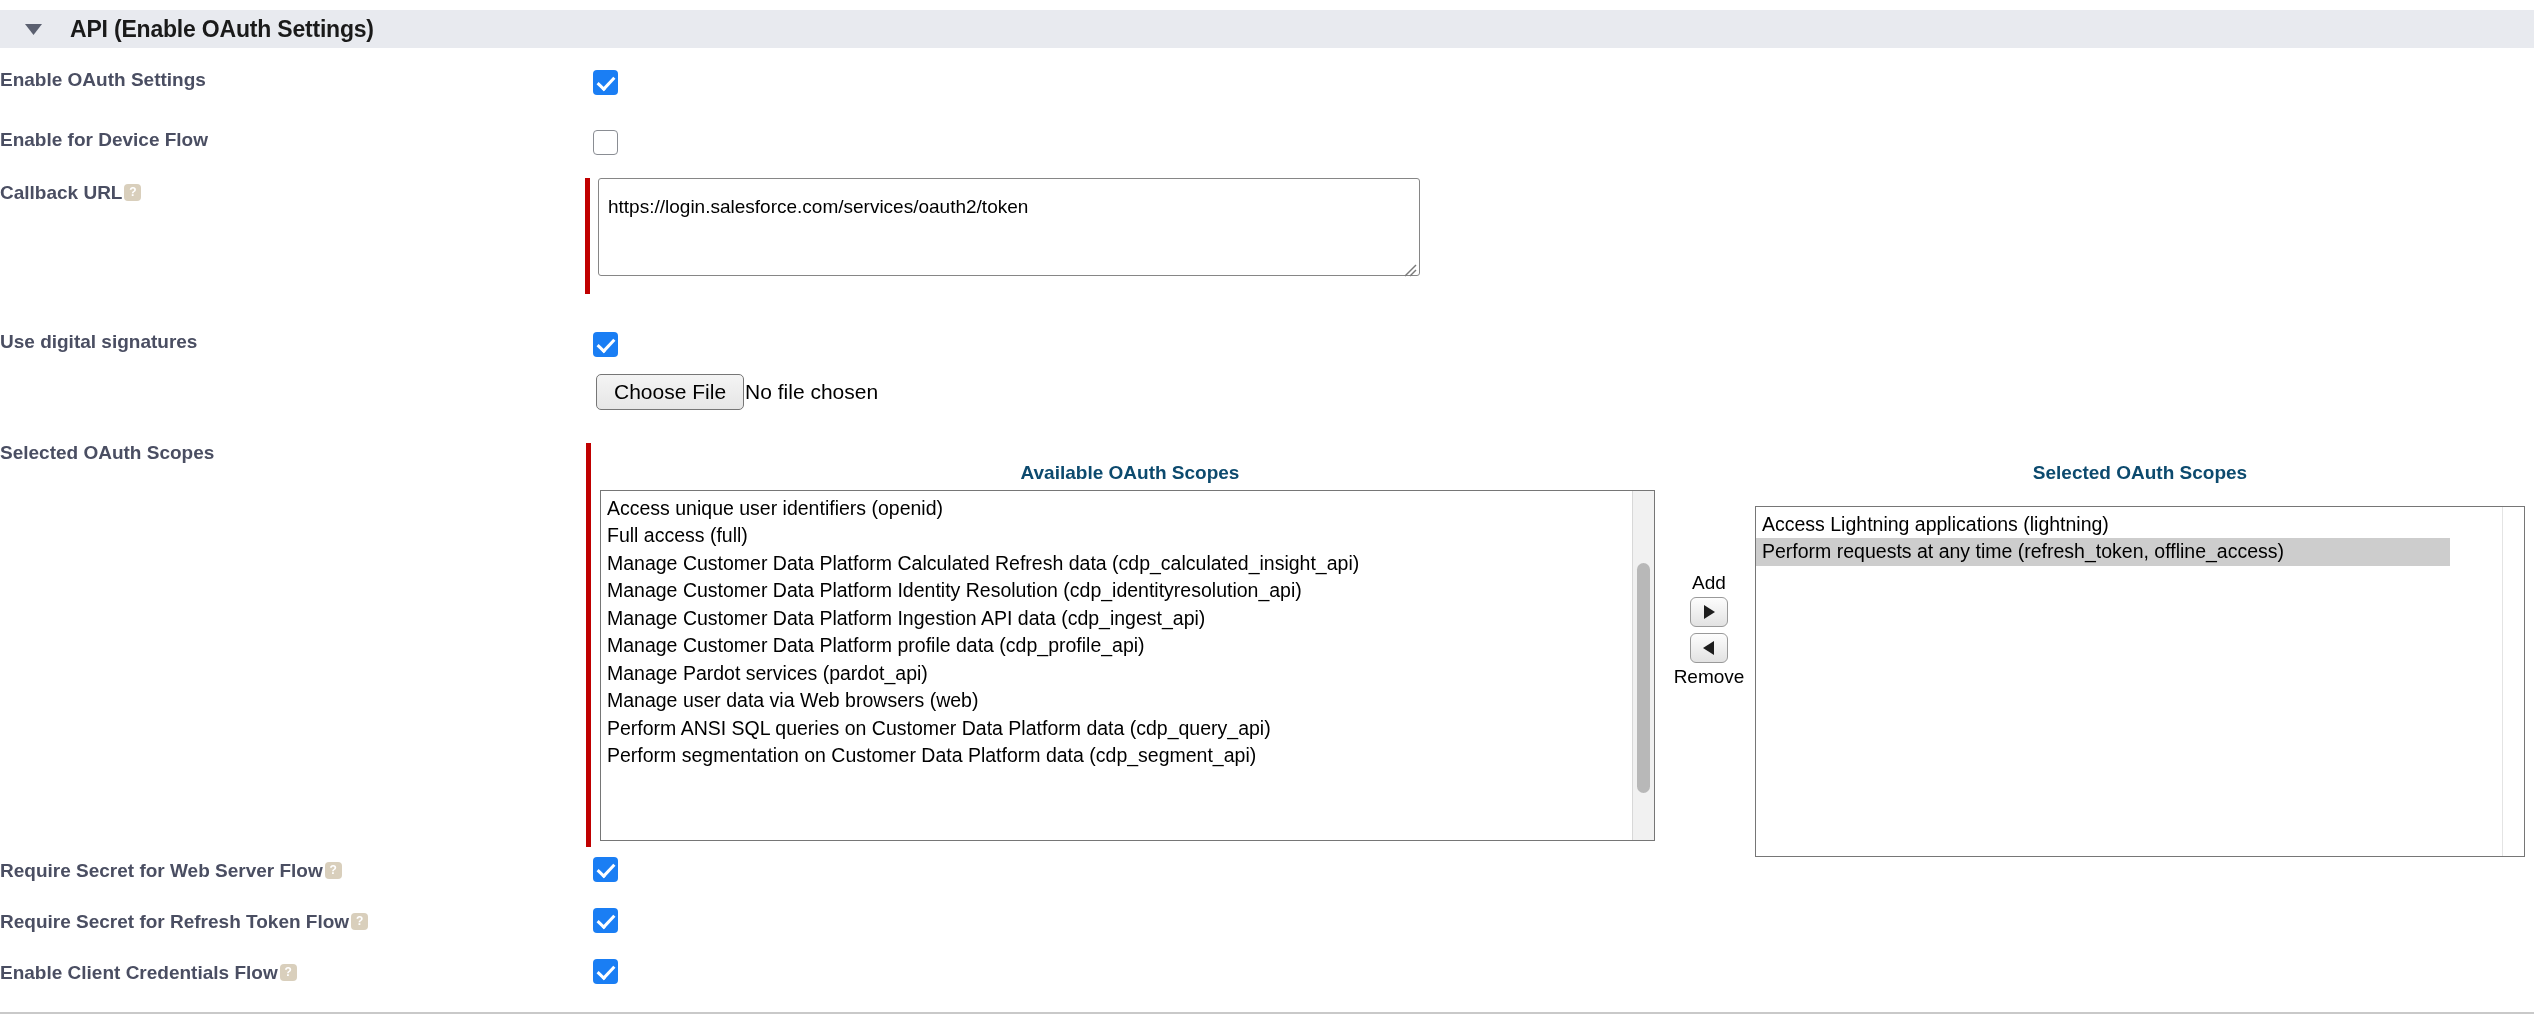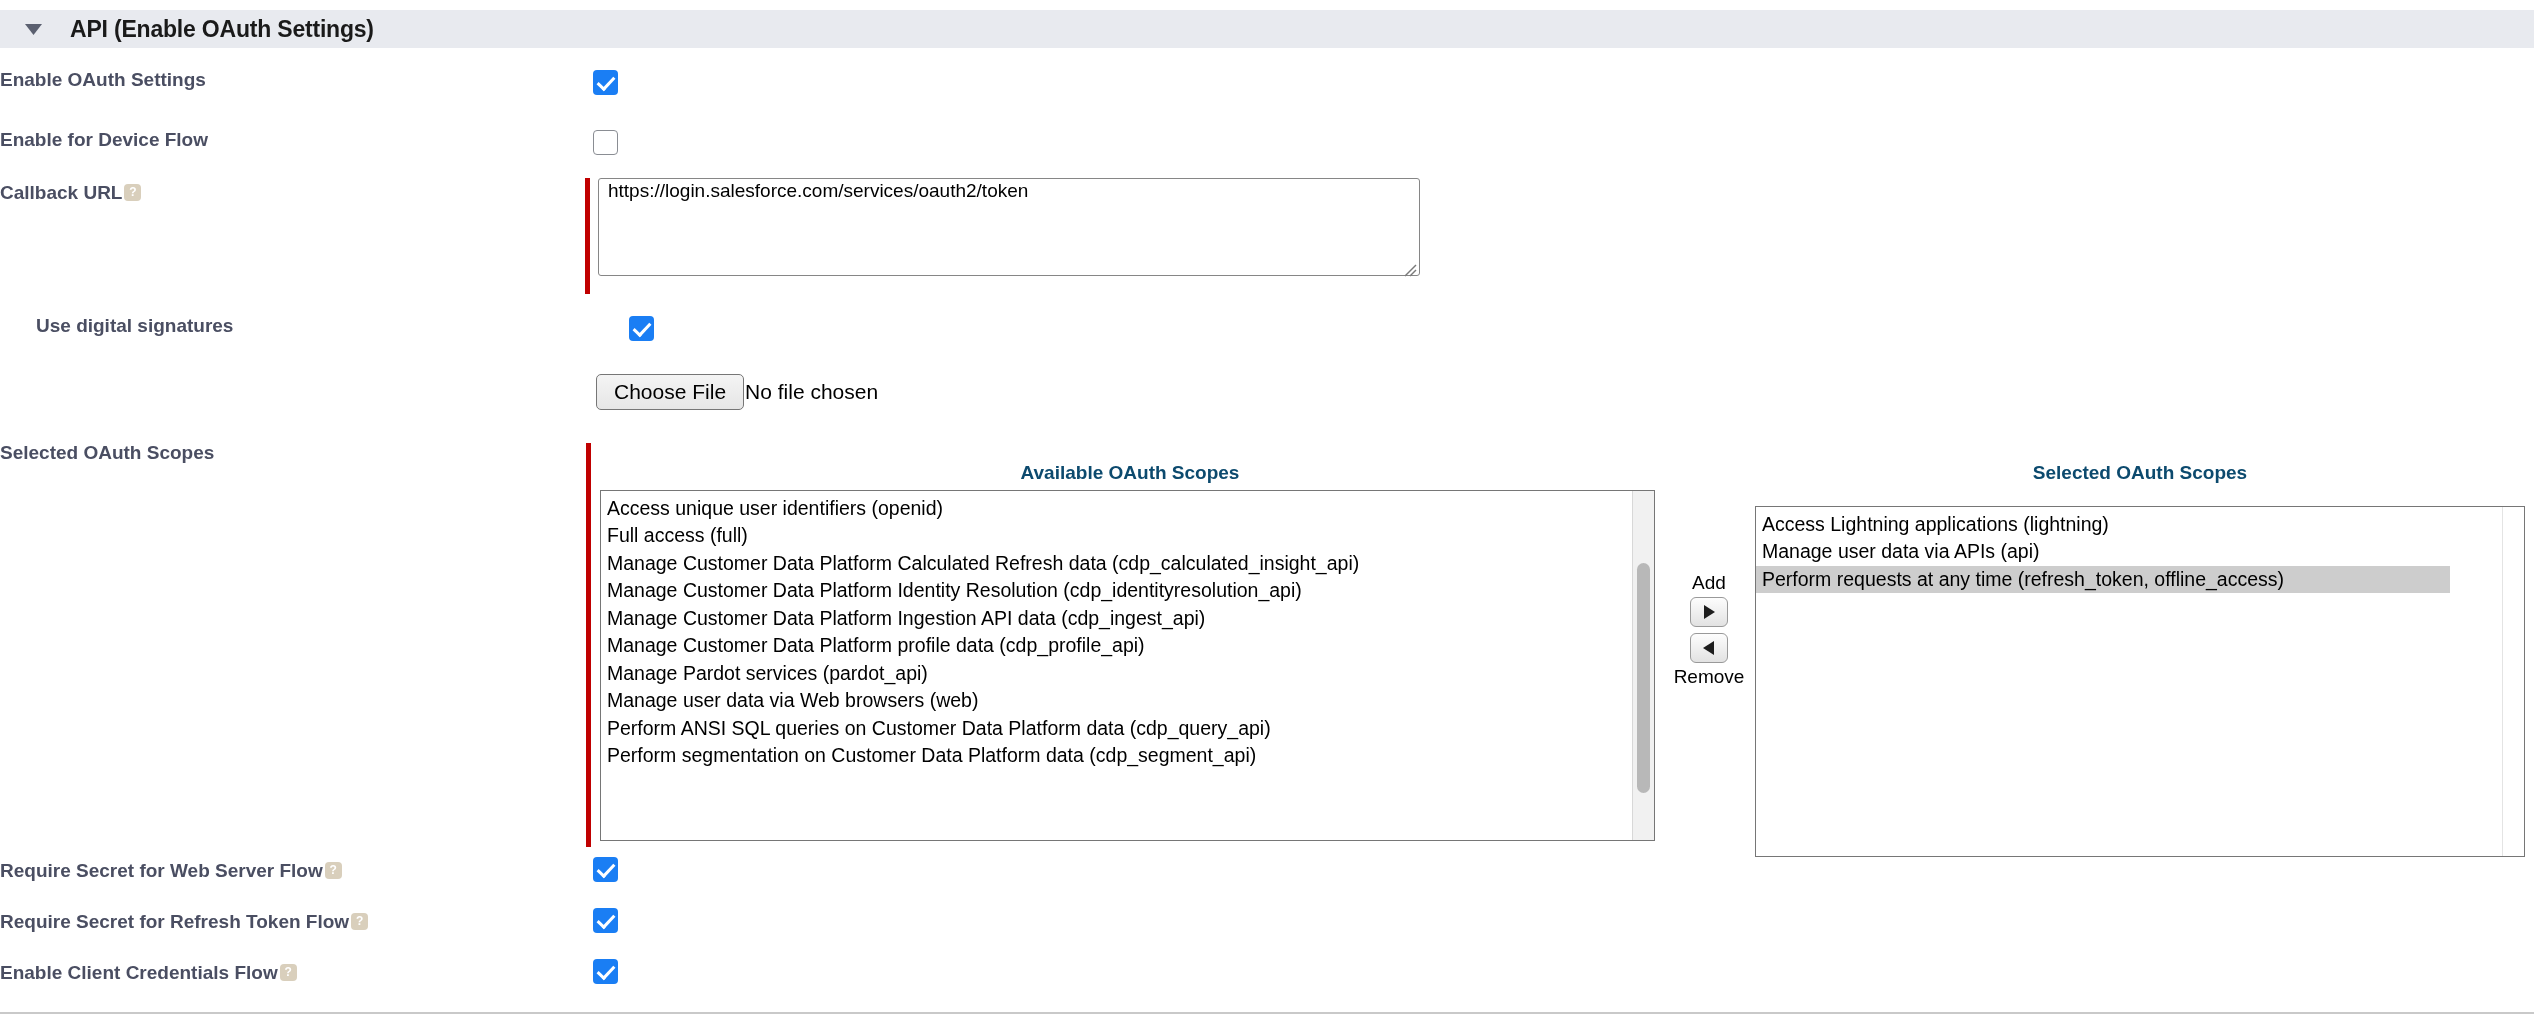--- a/index.html
+++ b/index.html
@@ -107,21 +107,21 @@
   
   .ta-wrap { position: relative; }
   .ta {
     width: 822px; height: 98px;
     border: 1.4px solid #868686;
     border-radius: 3px;
     background: #ffffff;
     font-size: 19px;
     font-family: "Liberation Sans", sans-serif;
     color: #000000;
-    padding: 0 9px;
+    padding: 16px 9px;
     resize: none;
     outline: none;
     line-height: 1.25;
     overflow: hidden;
   }
   .resize-grip {
     position: absolute;
     right: 3px; bottom: 3px;
     width: 16px; height: 16px;
     pointer-events: none;
@@ -259,21 +259,21 @@
     <div style="width:8px;"></div>
     <div class="ta-wrap">
       <textarea class="ta" spellcheck="false" placeholder="" style="">https://login.salesforce.com/services/oauth2/token</textarea>
       <svg class="resize-grip" viewBox="0 0 16 16">
         <line x1="15" y1="4" x2="4" y2="15" stroke="#7a7a7a" stroke-width="1.4"></line>
         <line x1="15" y1="9" x2="9" y2="15" stroke="#7a7a7a" stroke-width="1.4"></line>
       </svg>
     </div>
   </div>
 
-  <div class="row" style="left:0; top:316px; width:700px;padding-left:36px;">
+  <div class="row" style="left:0; top:332px; width:700px;">
     <div class="flabel" style="width:580px;">
       <span>Use digital signatures</span>
     </div>
     <div style="width:13px;"></div>
     <div class="cbox on"></div>
   </div>
 
   <div class="row file-row" style="left:596px; top:374px;justify-content:space-between;">
     <button class="choose-btn">Choose File</button>
     <span class="file-status">No file chosen</span>
@@ -319,21 +319,20 @@
       </svg>
     </div>
     <div class="midlabel">Remove</div>
   </div>
 
   <div class="list-title" style="left:1755px; top:462px; width:770px;">Selected OAuth Scopes</div>
 
   <div class="listbox" id="selected-box" style="left:1755px; top:506px; width:770px; height:351px;gap:44px;">
     <div class="listinner" id="selected-list">
         <div class="opt">Access Lightning applications (lightning)</div>
-        <div class="opt">Manage user data via APIs (api)</div>
         <div class="opt sel">Perform requests at any time (refresh_token, offline_access)</div>
       </div>
     <div class="vscroll" style="background:#ffffff; border-left:1px solid #e4e4e4;"></div>
   </div>
 
   <div class="row" style="left:0; top:857px; width:700px;">
     <div class="flabel" style="width:580px; height:26px;">
       <span>Require Secret for Web Server Flow</span>
         <span class="helpicon">?</span>
     </div>

